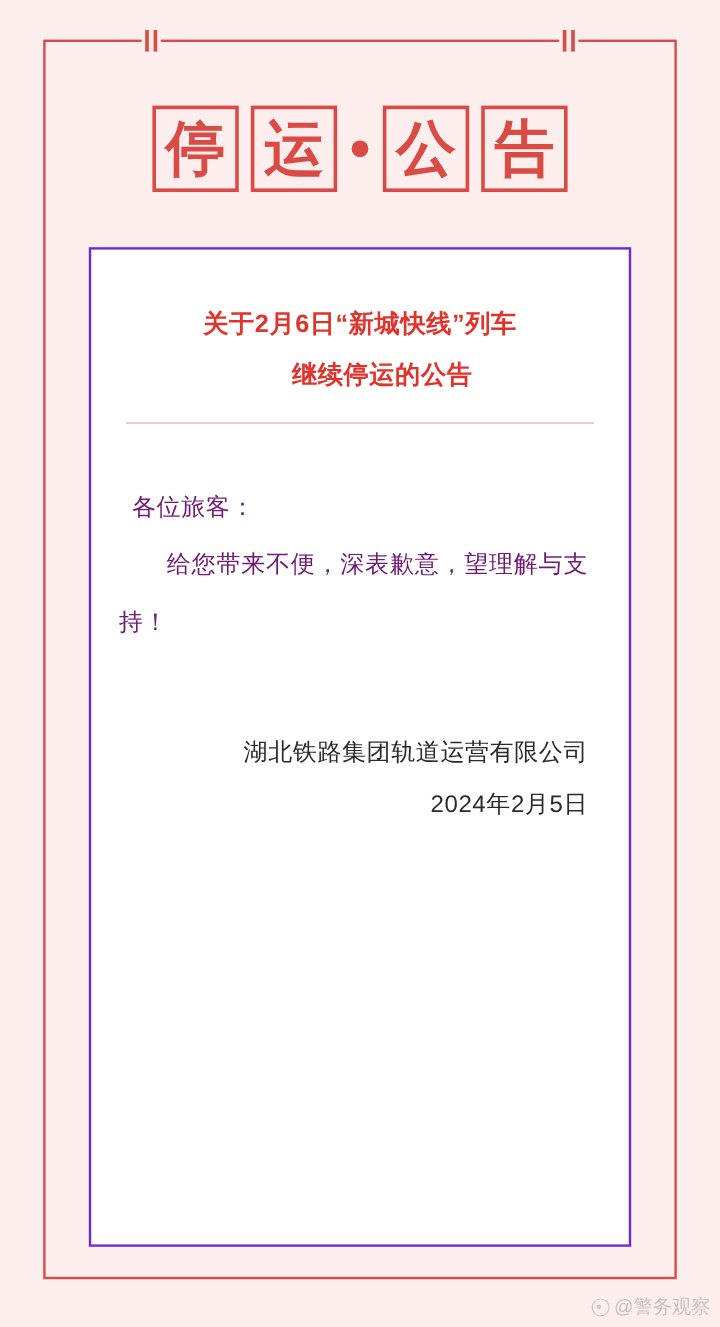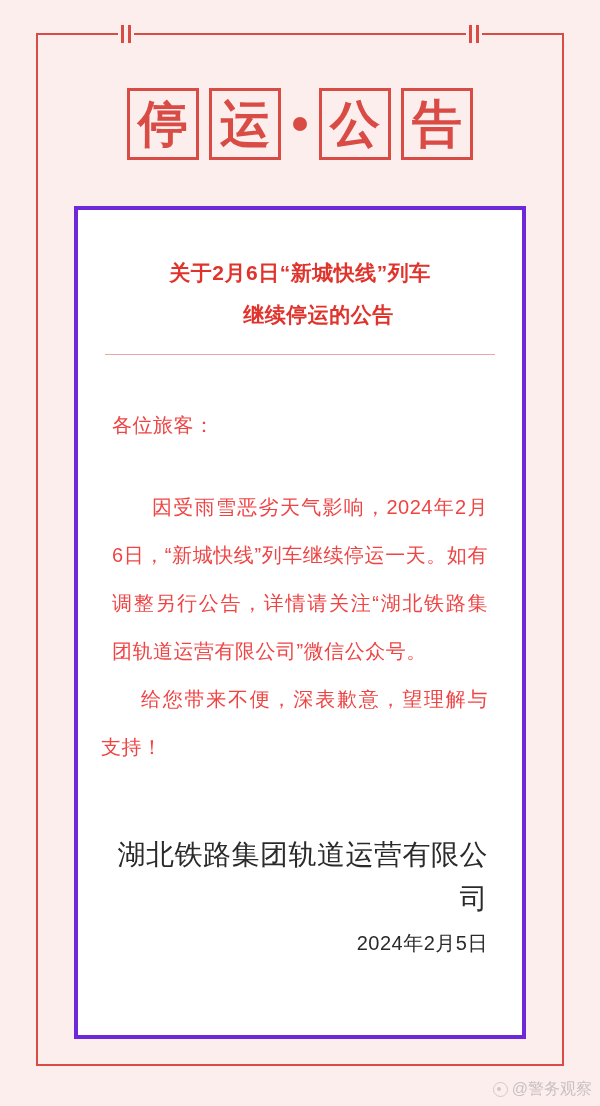--- a/index.html
+++ b/index.html
@@ -84,21 +84,21 @@
   }
 
   
   .card {
     position: absolute;
     left: 74px;
     top: 206px;
     width: 452px;
     height: 833px;
     background: #ffffff;
-    border: 4px solid #6d28d9;
+    border: 2px solid #6d28d9;
     box-sizing: border-box;
   }
   .card-title {
     color: #e0332c;
     font-family: "Liberation Sans", sans-serif;
     font-weight: bold;
     font-size: 21px;
     line-height: 50px;
     text-align: center;
     margin-top: 38px;
@@ -114,21 +114,21 @@
     padding-left: 37px;
   }
   .divider {
     width: 390px;
     height: 1px;
     background: #e8a9a6;
     margin: 22px auto 0 auto;
   }
   .body-text {
     margin: 0 34px;
-    color: #ef4444;
+    color: #701a75;
     font-family: "Liberation Sans", sans-serif;
     font-size: 20px;
     line-height: 48px;
     letter-spacing: 0.5px;
   }
   .salutation {
     margin-top: 46px;
   }
   .para {
     margin-top: 34px;
@@ -136,21 +136,21 @@
     text-align: justify;
   }
   .para.second {
     margin-top: 0;
     margin-left: 23px;
   }
   .signature {
     margin: 0 34px;
     margin-top: 62px;
     color: #2a2a2a;
-    font-size: 28px;
+    font-size: 20px;
     line-height: 44px;
     text-align: right;
     letter-spacing: 0.5px;
   }
   .sig-date {
     font-size: 20px;
     line-height: 44px;
   }
   
   .watermark {
@@ -205,21 +205,20 @@
     <div class="title-char">公</div>
     <div class="title-char">告</div>
   </div>
 
   <div class="card">
     <div class="card-title">关于2月6日“新城快线”列车</div>
     <div class="card-title-line2">继续停运的公告</div>
     <div class="divider"></div>
 
     <div class="body-text salutation">各位旅客：</div>
-    <div class="body-text para">因受雨雪恶劣天气影响，2024年2月6日，“新城快线”列车继续停运一天。如有调整另行公告，详情请关注“湖北铁路集团轨道运营有限公司”微信公众号。</div>
     <div class="body-text para second">给您带来不便，深表歉意，望理解与支持！</div>
 
     <div class="signature">湖北铁路集团轨道运营有限公司</div>
     <div class="signature sig-date" style="margin-top:0;">2024年2月5日</div>
   </div>
 
   <div class="watermark">
     <span class="wm-eye"></span>
     <span>@警务观察</span>
   </div>

